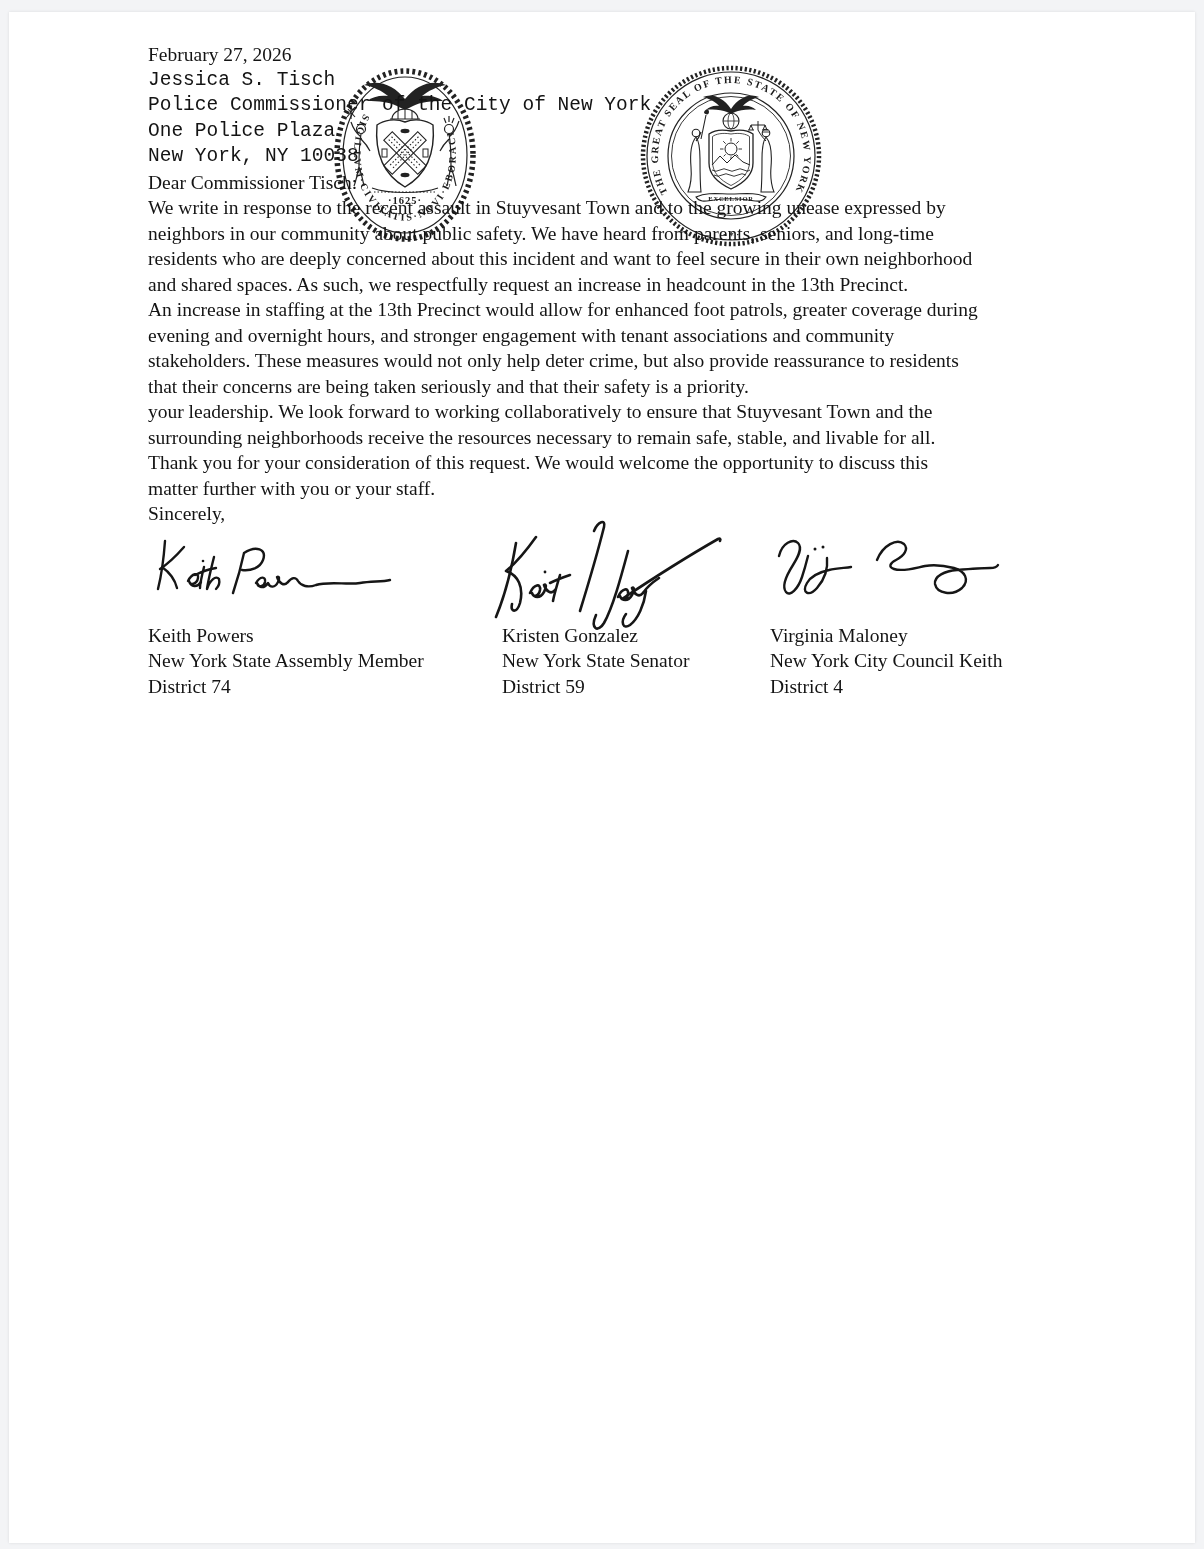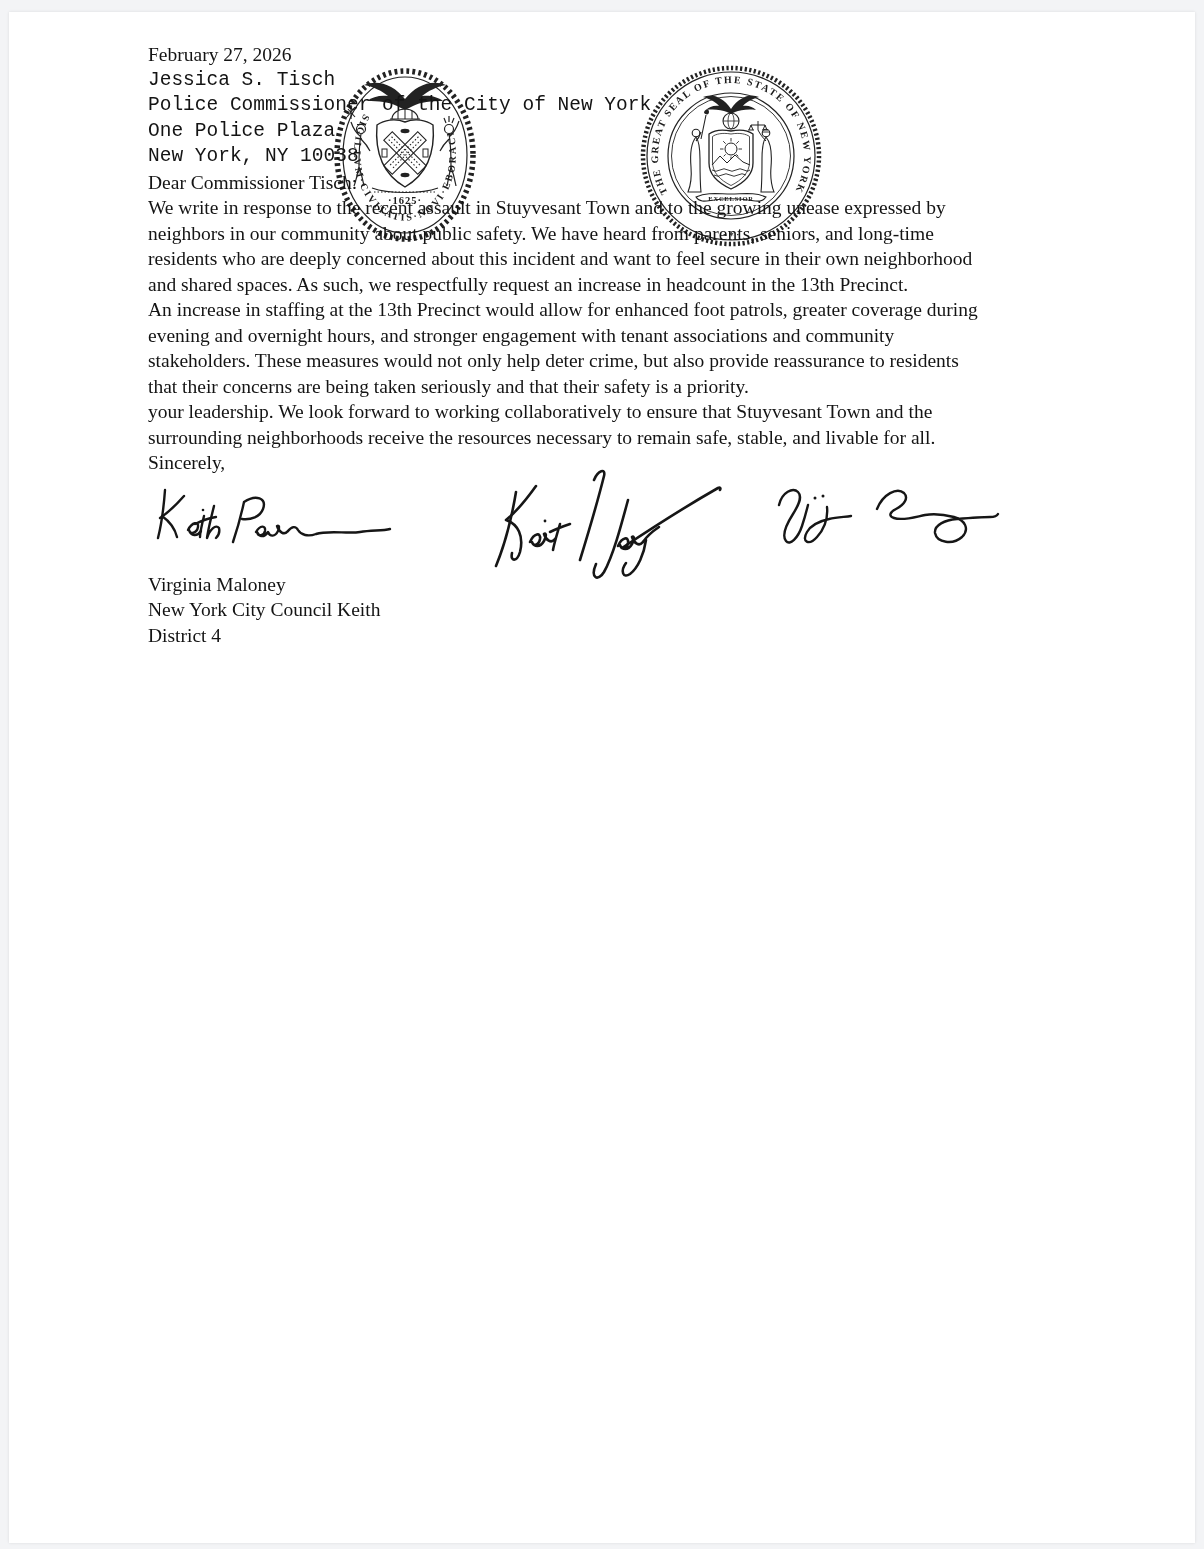--- a/index.html
+++ b/index.html
@@ -154,20 +154,24 @@
       <div>evening and overnight hours, and stronger engagement with tenant associations and community</div>
       <div>stakeholders. These measures would not only help deter crime, but also provide reassurance to residents</div>
       <div>that their concerns are being taken seriously and that their safety is a priority.</div>
     </div>
 
     <div class="para">
       <div>your leadership. We look forward to working collaboratively to ensure that Stuyvesant Town and the</div>
       <div>surrounding neighborhoods receive the resources necessary to remain safe, stable, and livable for all.</div>
     </div>
 
+    <div class="para">
+      <div>Thank you for your consideration of this request. We would welcome the opportunity to discuss this</div>
+      <div>matter further with you or your staff.</div>
+    </div>
 
     <p class="closing">Sincerely,</p>
 
     <div class="sig-row">
       <div class="col1">
         <svg class="sig-keith" viewBox="0 0 245 74">
           <g fill="none" stroke="#161616" stroke-width="2.4" stroke-linecap="round" stroke-linejoin="round">
             <path d="M17,8 C16,22 14,40 10,56"></path>
             <path d="M36,14 C29,22 21,30 12,36 M14,34 C21,39 27,47 29,55"></path>
             <path d="M40,48 C44,40 51,39 50,45 C49,51 42,53 41,48 C43,54 49,55 53,49"></path>
@@ -204,20 +208,30 @@
             <circle cx="50" cy="19" r="1.5" fill="#161616" stroke="none"></circle>
             <circle cx="58" cy="17" r="1.5" fill="#161616" stroke="none"></circle>
             <path d="M62,28 C63,38 60,49 52,58 C44,67 36,63 42,53 C46,46 55,42 64,40 C72,38 80,38 86,37"></path>
             <path d="M112,30 C118,15 132,8 139,14 C144,19 139,26 131,30 C125,33 123,37 129,39 C138,42 150,38 160,36 C172,34 181,36 189,38 C200,41 205,50 197,58 C188,66 172,64 170,54 C169,46 180,41 192,40 C204,39 216,38 225,38 C229,38 232,37 233,35"></path>
           </g>
         </svg>
       </div>
     </div>
 
     <div class="names-row">
+      <div class="col1">
+        <div>Keith Powers</div>
+        <div>New York State Assembly Member</div>
+        <div>District 74</div>
+      </div>
+      <div class="col2">
+        <div>Kristen Gonzalez</div>
+        <div>New York State Senator</div>
+        <div>District 59</div>
+      </div>
       <div class="col3">
         <div>Virginia Maloney</div>
         <div>New York City Council Keith</div>
         <div>District 4</div>
       </div>
     </div>
   </div>
 
 </div>
 

